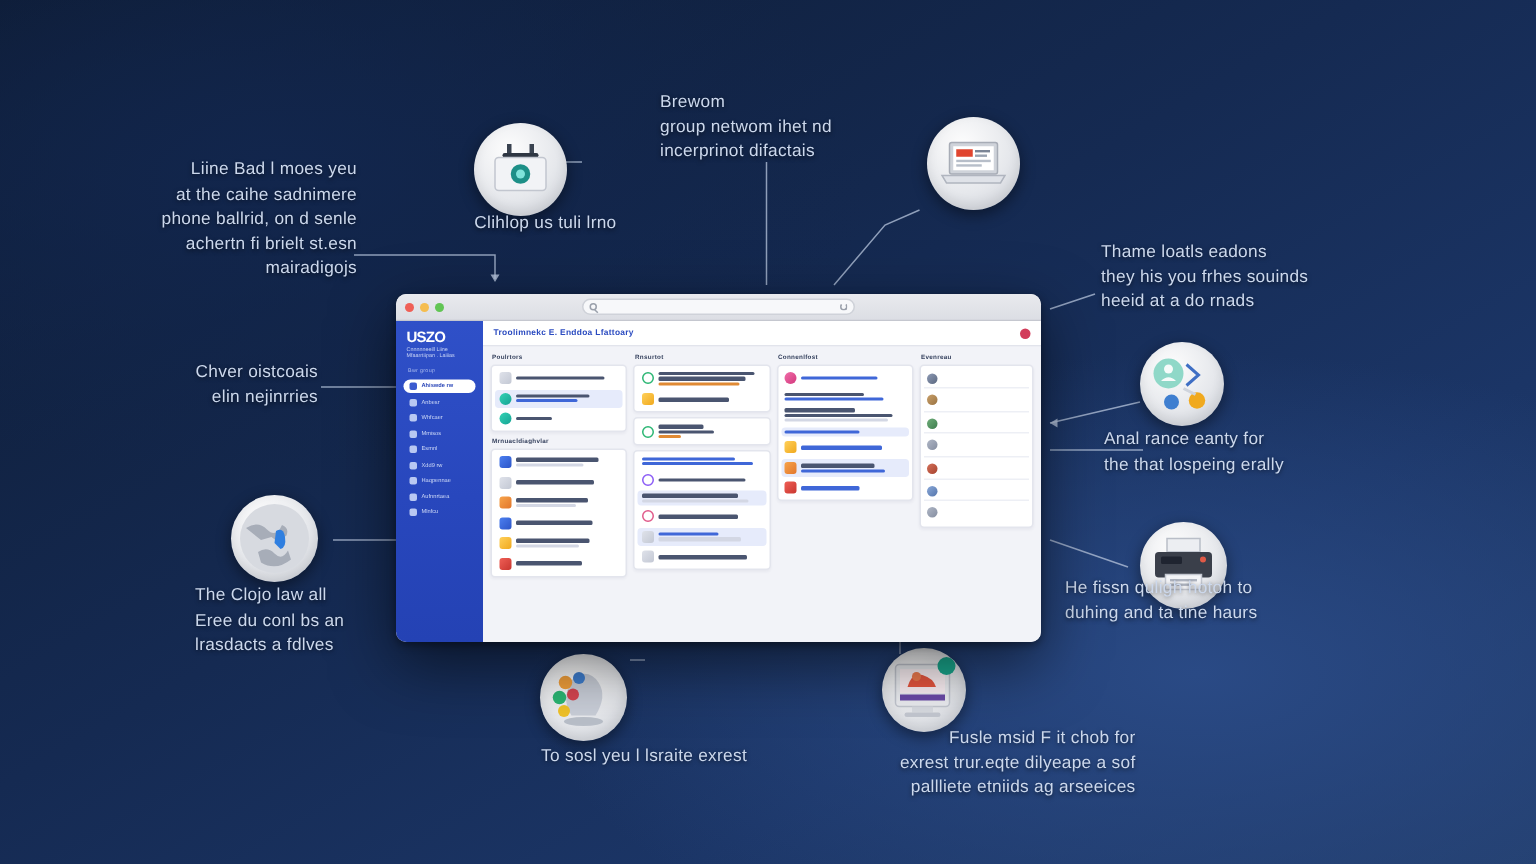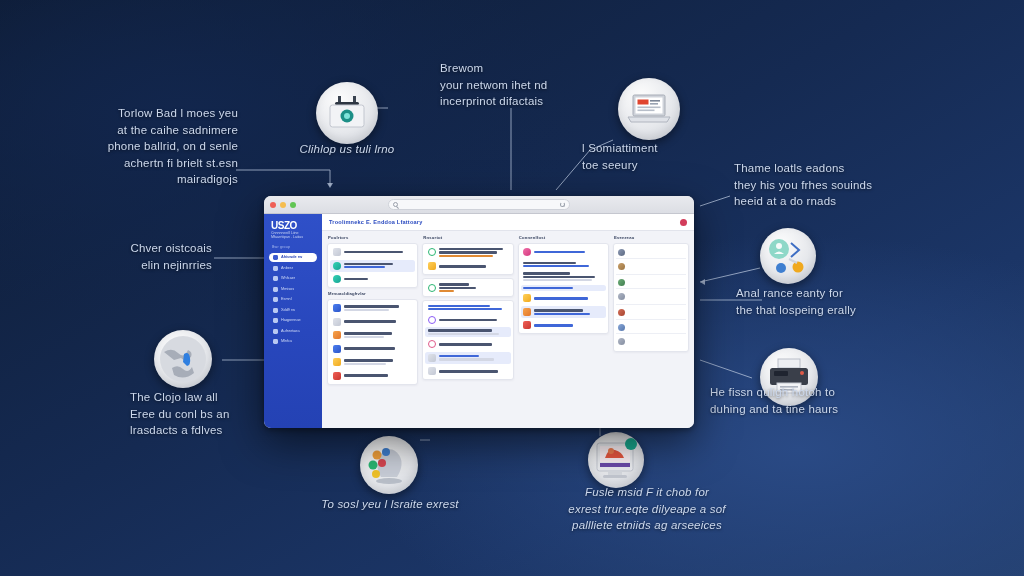--- a/index.html
+++ b/index.html
@@ -21,21 +21,21 @@
   .annot {
     position:absolute;
     color:#ccd8ec;
     font-size:11.5px;
     line-height:16.5px;
     letter-spacing:.2px;
     text-shadow:0 1px 3px rgba(0,0,0,.55);
     white-space:pre-line;
   }
   .annot.r { text-align:right; }
-  .annot.c { text-align:center;font-style:italic; }
+  .annot.c { text-align:right; }
   .annot.l { text-align:left; }
 
   
   .badge {
     position:absolute;
     border-radius:50%;
     background:radial-gradient(circle at 38% 30%, #fdfdfd 0%, #e6e8ec 55%, #c6cad2 100%);
     box-shadow:0 3px 10px rgba(0,0,0,.45), inset 0 -3px 8px rgba(0,0,0,.08);
     display:flex; align-items:center; justify-content:center;
     overflow:hidden;
@@ -250,34 +250,32 @@
       <rect x="13" y="3" width="22" height="9" fill="#eceef2" stroke="#b9bec8"></rect>
       <rect x="5" y="12" width="38" height="17" rx="2.5" fill="#3a3f4a"></rect>
       <rect x="9" y="15" width="14" height="5" rx="1" fill="#1f2430"></rect>
       <circle cx="37" cy="17" r="2" fill="#e05a47"></circle>
       <rect x="12" y="27" width="24" height="10" fill="#f3f4f7" stroke="#c3c7d0"></rect>
       <rect x="15" y="30" width="18" height="1.6" fill="#aeb4c0"></rect>
       <rect x="15" y="33" width="14" height="1.6" fill="#aeb4c0"></rect>
     </svg>
   </div>
 
-  <div class="annot r" style="left:56px;top:105px;width:182px;">Torlow Bad l moes yeu
+  <div class="annot r" style="left:56px;top:105px;width:182px;">Liine Bad l moes yeu
 at the caihe sadnimere
 phone ballrid, on d senle
 achertn fi brielt st.esn
 mairadigojs</div>
 
   <div class="annot l" style="left:440px;top:60px;width:180px;">Brewom
-your netwom ihet nd
+group netwom ihet nd
 incerprinot difactais</div>
 
   <div class="annot c" style="left:283px;top:141px;width:128px;">Clihlop us tuli lrno</div>
 
-  <div class="annot l" style="left:582px;top:140px;width:150px;">l Somiattiment
-toe seeury</div>
 
   <div class="annot l" style="left:734px;top:160px;width:220px;">Thame loatls eadons
 they his you frhes souinds
 heeid at a do rnads</div>
 
   <div class="annot r" style="left:60px;top:240px;width:152px;">Chver oistcoais
 elin nejinrries</div>
 
   <div class="annot l" style="left:736px;top:285px;width:215px;">Anal rance eanty for
 the that lospeing erally</div>

